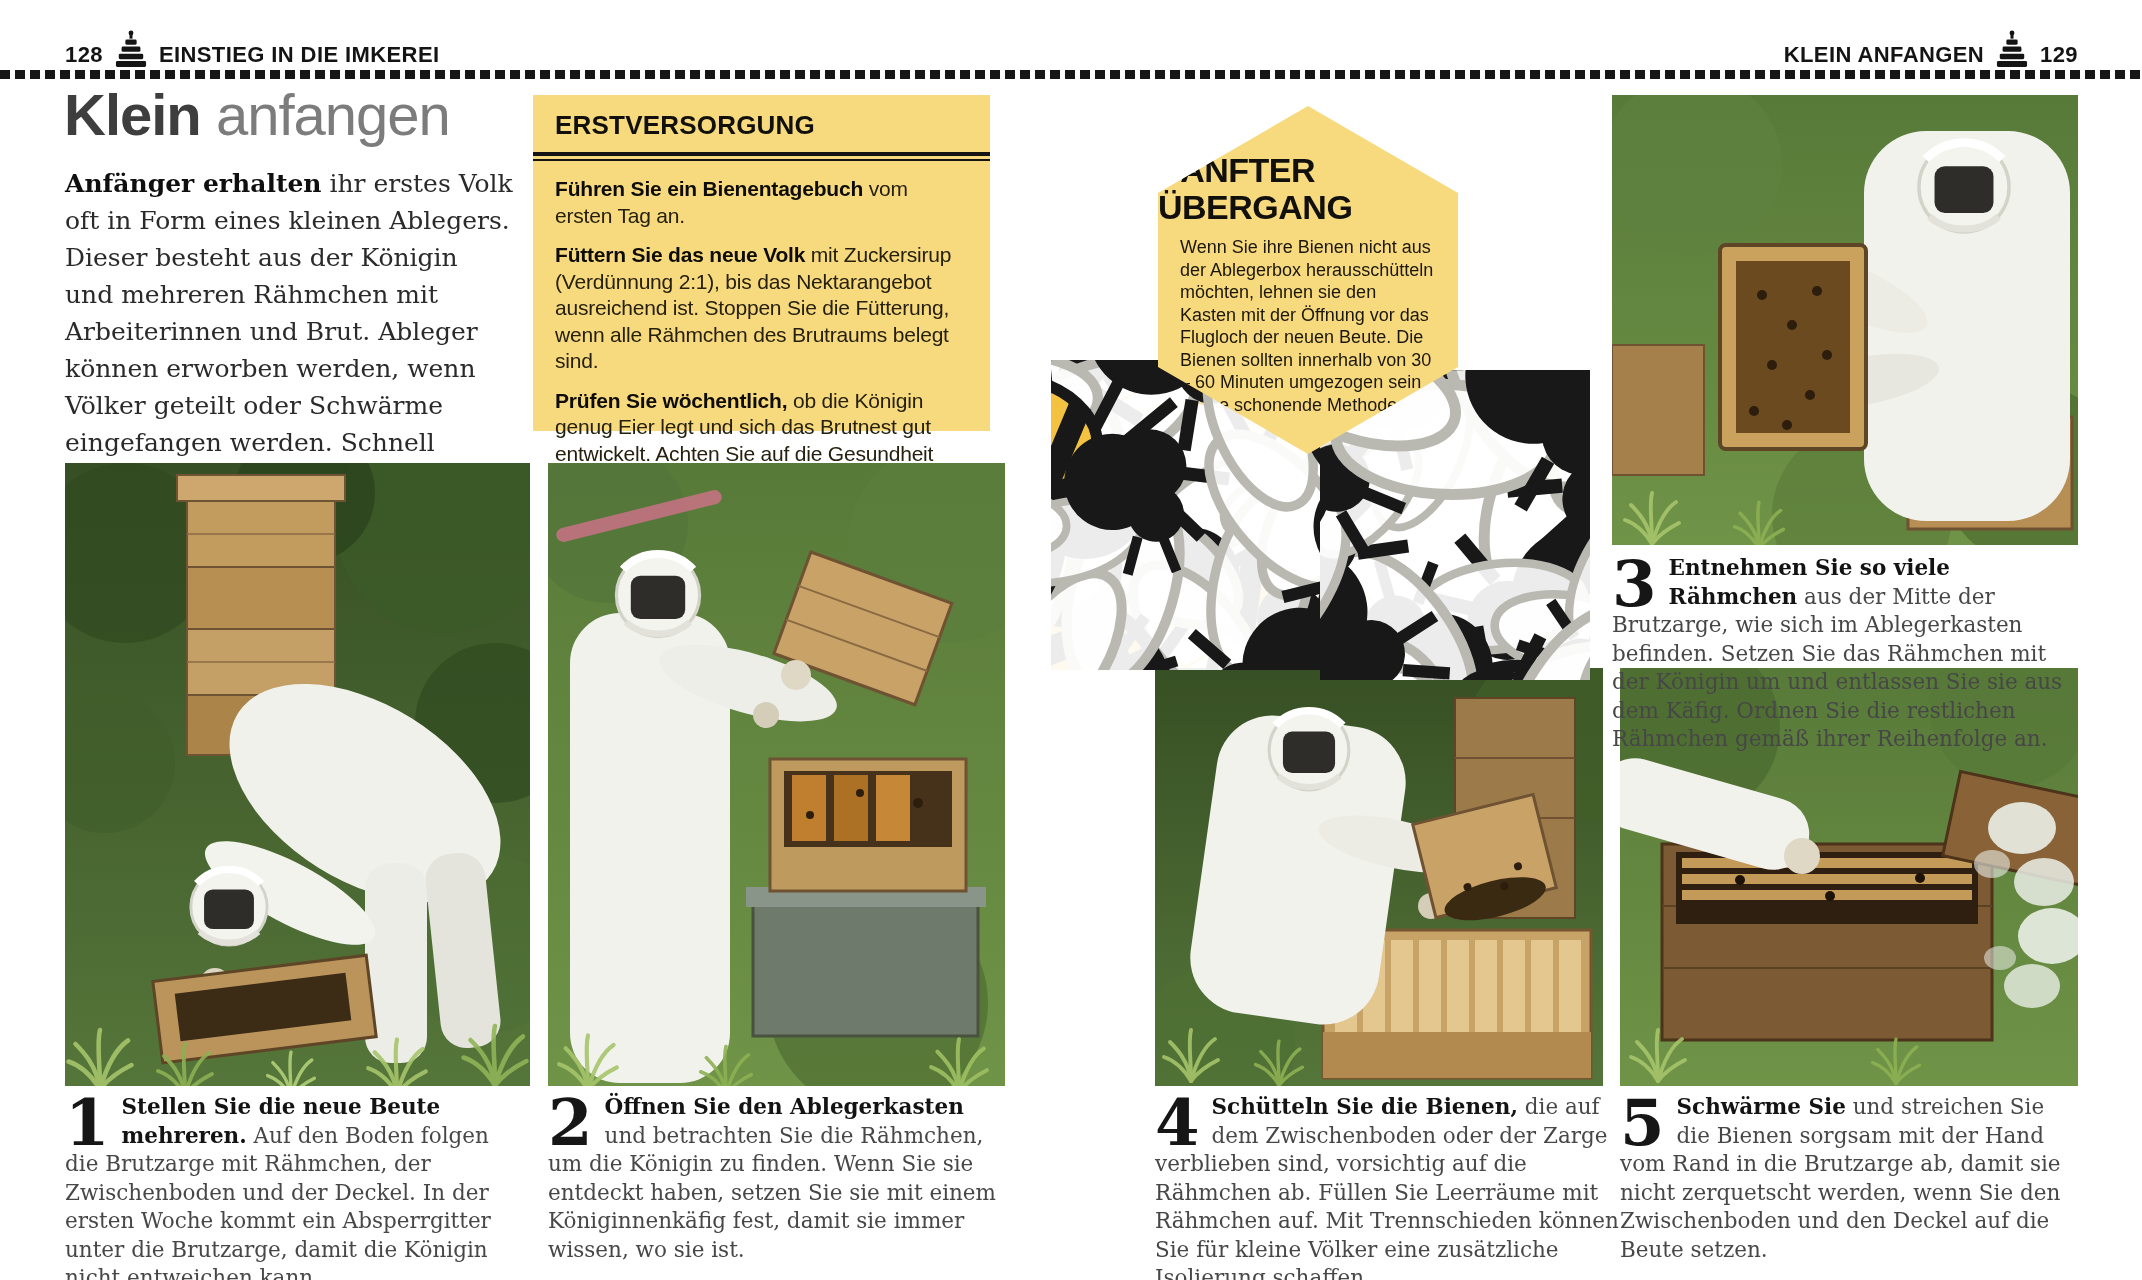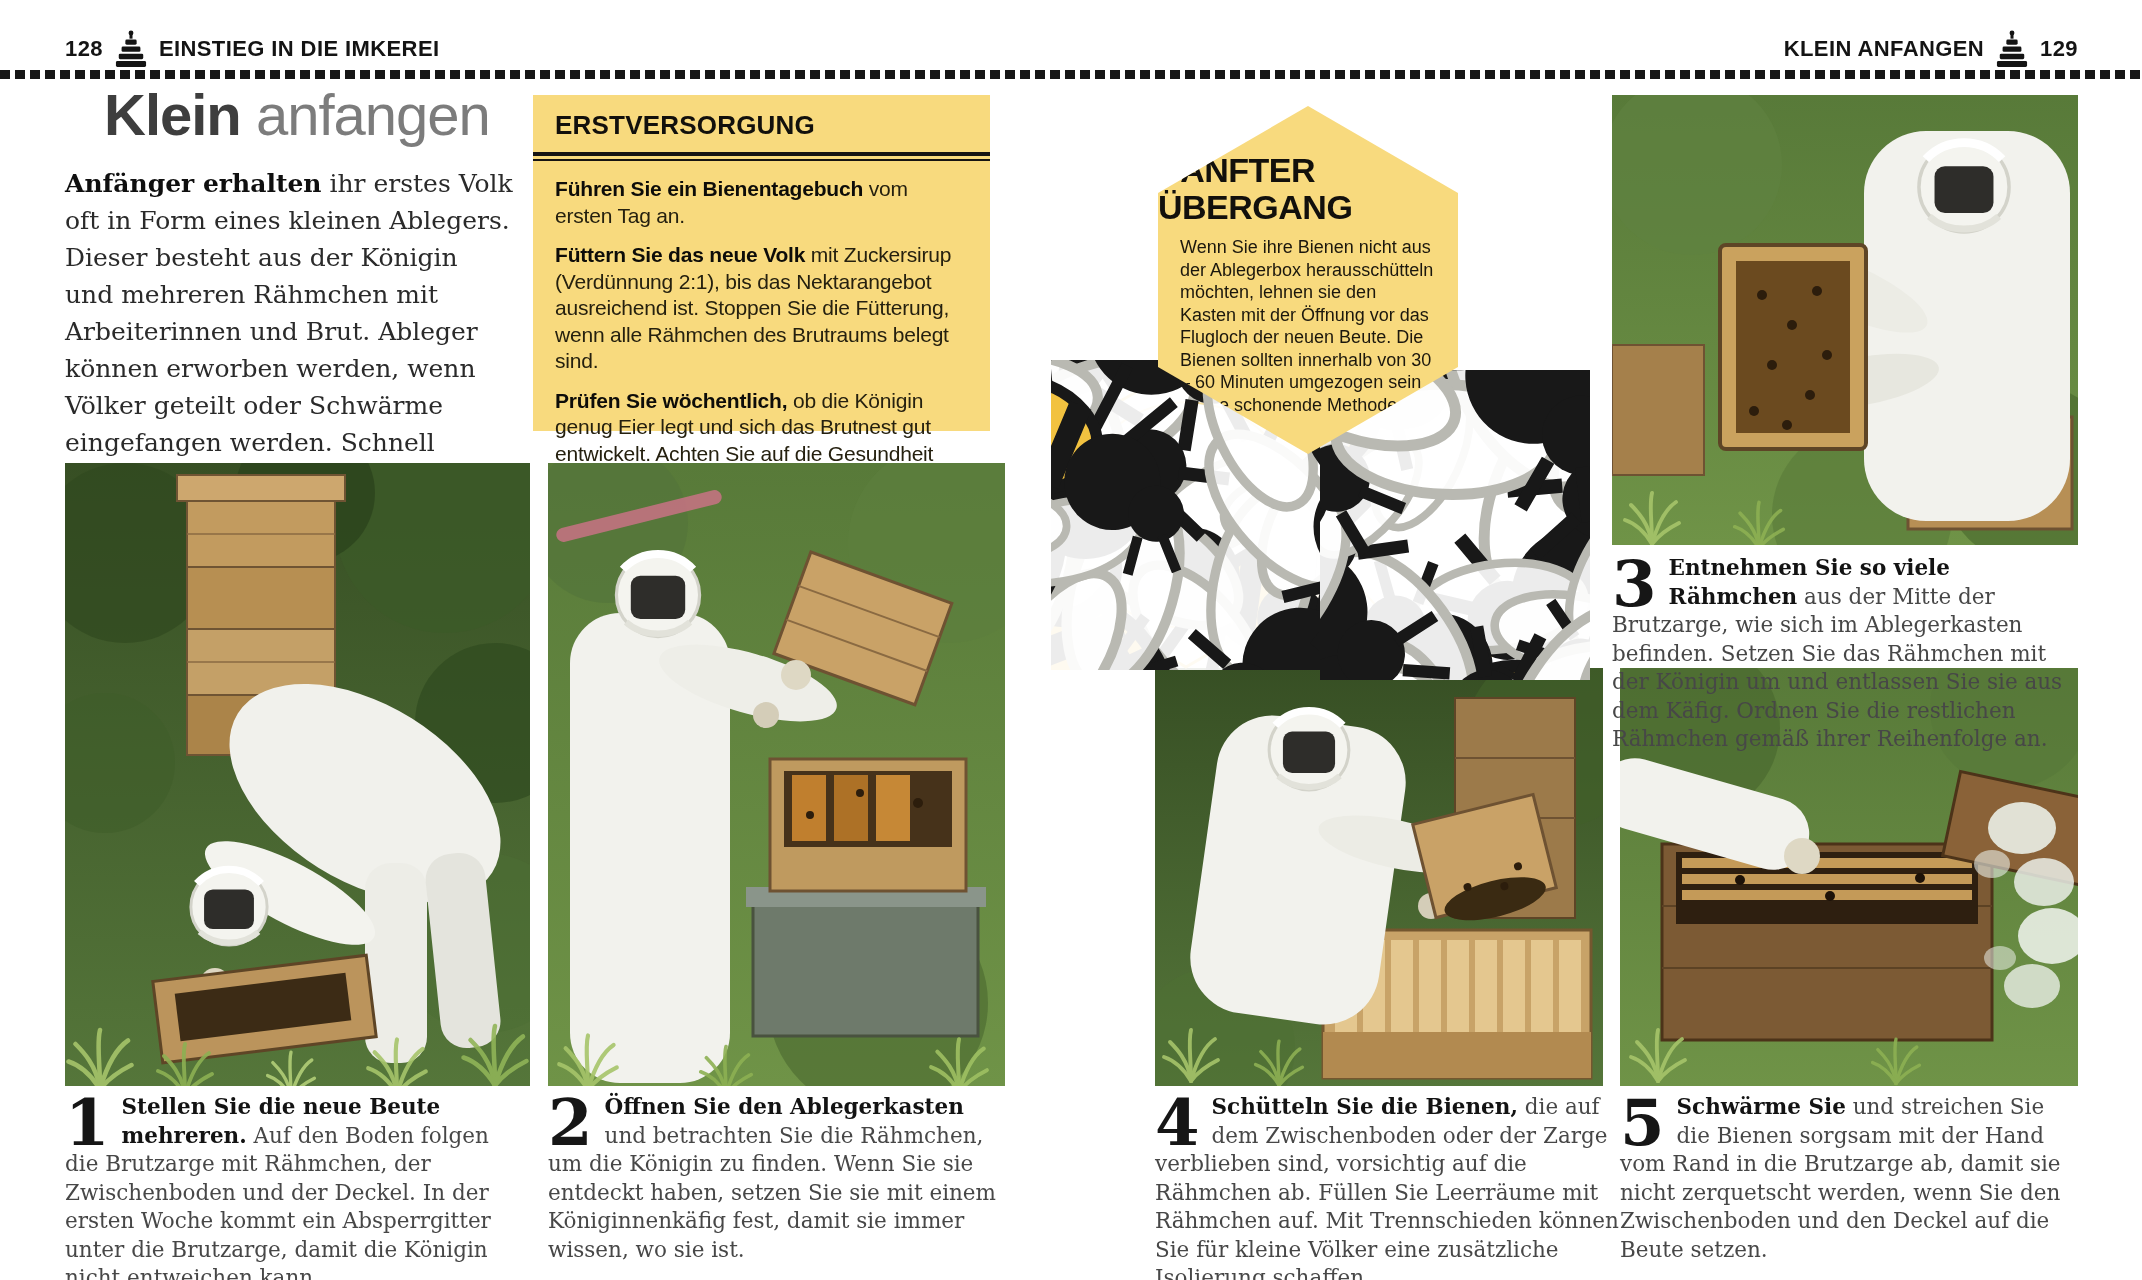--- a/index.html
+++ b/index.html
@@ -5,31 +5,31 @@
   :root{
     --accent:#f8da7e;
     --hexstroke:#eec75e;
     --ink:#171717;
   }
   *{margin:0;padding:0;box-sizing:border-box;}
   body{background:#ffffff;font-family:"Liberation Sans",sans-serif;}
   .spread{position:relative;width:2142px;height:1280px;background:#ffffff;overflow:hidden;}
 
   
-  .runhead{position:absolute;top:30px;display:flex;align-items:center;gap:12px;
+  .runhead{position:absolute;top:30px;display:flex;align-items:flex-end;gap:12px;
     font-weight:700;font-size:22px;letter-spacing:.4px;color:#141414;}
   .runhead-left{left:65px;}
   .runhead-right{right:64px;}
   .skep{width:32px;height:38px;display:block;}
   .dotted-rule{position:absolute;left:0;top:70px;width:2142px;height:9px;
     background:repeating-linear-gradient(to right,#161616 0 10px,transparent 10px 15px);}
 
   
   .page-title{position:absolute;left:64px;top:86px;font-size:58px;letter-spacing:-1px;line-height:1;}
-  .page-title .t-bold{font-weight:700;color:#3e3e3e;margin-left:40px;}
+  .page-title .t-bold{font-weight:700;color:#3e3e3e;}
   .page-title .t-light{font-weight:400;color:#7c7c7c;}
   .intro{position:absolute;left:65px;top:165px;width:448px;
     font-family:"DejaVu Serif","Liberation Serif",serif;font-size:25px;line-height:37px;color:#2a2a2a;}
   .intro strong{color:#0f0f0f;}
 
   
   .info-box{position:absolute;left:533px;top:95px;width:457px;height:336px;background:var(--accent);}
   .info-box h2{font-size:26px;font-weight:700;color:#12100c;letter-spacing:.2px;padding:15px 22px 11px;}
   .info-rule{height:9px;border-top:4px solid #161412;border-bottom:2.5px solid #161412;}
   .info-body{padding:15px 22px 0;}

